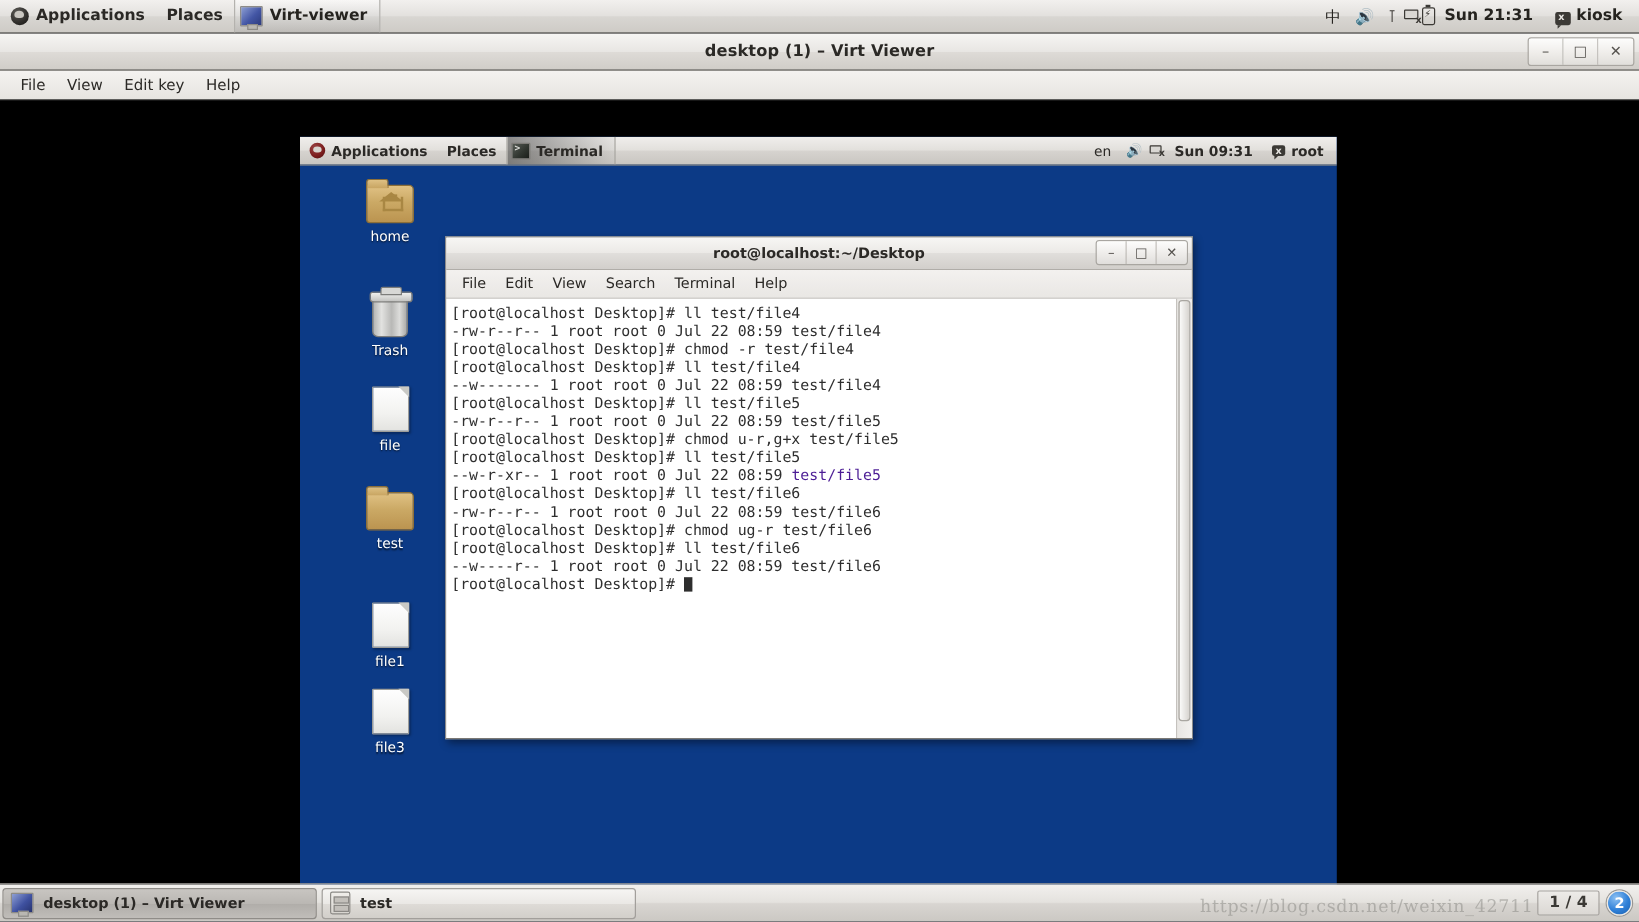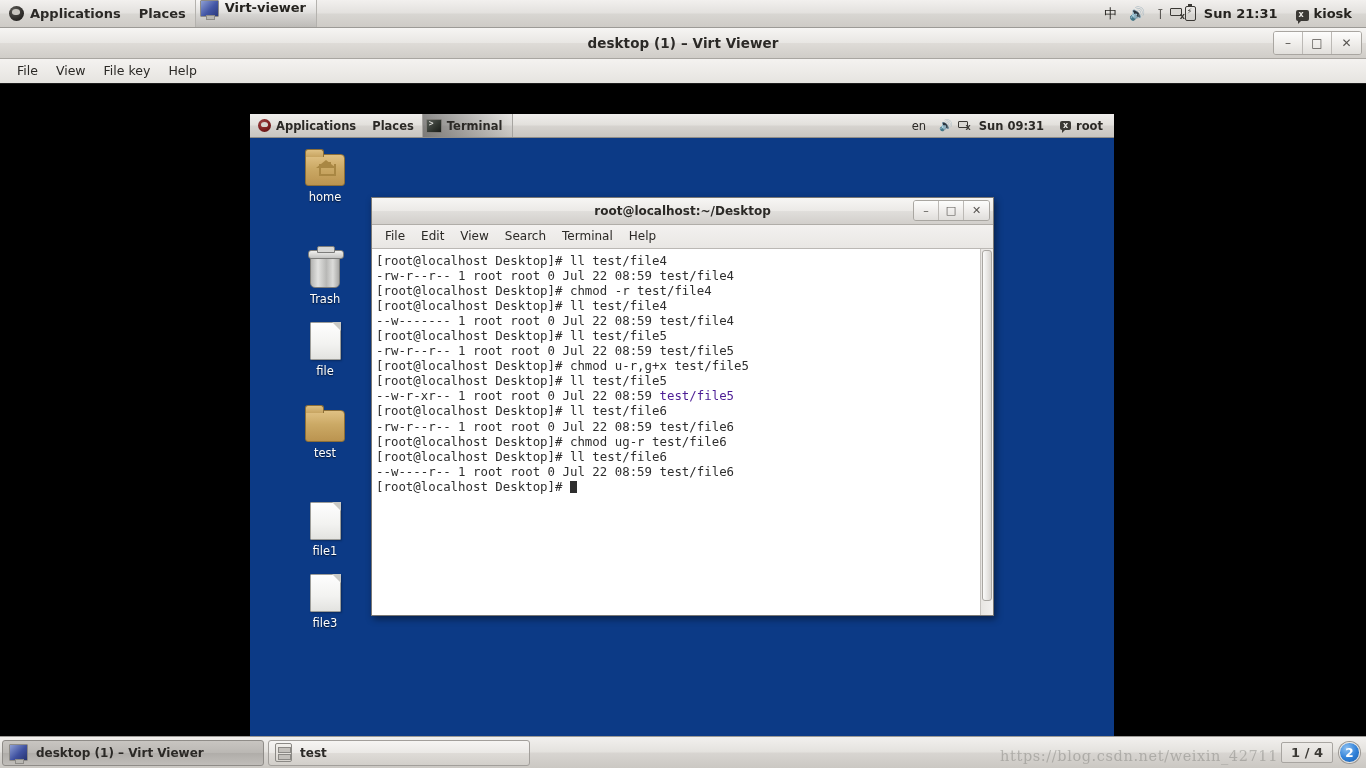--- a/index.html
+++ b/index.html
@@ -31,21 +31,21 @@
     width: 15px; height: 15px; border-radius: 50%;
     background: radial-gradient(circle at 35% 30%, #5c5a56 0%, #2f2d2a 60%, #141312 100%);
     position: relative; flex: none;
   }
   .fedora-logo:after {
     content: ""; position: absolute; left: 3px; top: 3px;
     width: 8px; height: 6px; border-radius: 50% 50% 40% 40%;
     background: #c9c6c0;
   }
   .win-task-chip {
-    display: flex; gap: 6px; height: 100%;
+    display: flex; align-items: center; gap: 6px; height: 100%;
     padding: 0 10px 0 4px;
     background: linear-gradient(to bottom, rgba(255,255,255,0.45), rgba(140,140,140,0.25));
     border-left: 1px solid #b4b2ae; border-right: 1px solid #b4b2ae;
     font-weight: bold; font-size: 13px;
   }
   .monitor-ico {
     width: 19px; height: 17px; flex: none; position: relative;
     background: linear-gradient(135deg, #8e9fd4 0%, #4356a5 55%, #2c3a7c 100%);
     border: 1px solid #8d8b87; border-radius: 1px;
   }
@@ -412,21 +412,21 @@
     <div class="titlebar-btns">
       <span class="tb-btn">–</span>
       <span class="tb-btn">□</span>
       <span class="tb-btn">✕</span>
     </div>
   </div>
 
   <div id="virt-menubar">
     <span class="menu-entry">File</span>
     <span class="menu-entry">View</span>
-    <span class="menu-entry">File key</span>
+    <span class="menu-entry">Edit key</span>
     <span class="menu-entry">Help</span>
   </div>
 
   <div id="vm-viewport">
 
     <div id="vm-top-panel">
       <div class="vm-panel-item">
         <span class="fedora-logo-sm"></span>
         <span>Applications</span>
       </div>
@@ -451,21 +451,21 @@
         </span>
       </div>
     </div>
 
     <div class="dt-icon" style="left:38px; top:40px;">
       <span class="ico-folder home">
           <span class="ico-home-roof"></span>
         </span>
       <span class="lbl">home</span>
     </div>
-    <div class="dt-icon" style="left:38px; top:140px;">
+    <div class="dt-icon" style="left:38px; top:133px;">
       <span class="ico-trash"></span>
       <span class="lbl">Trash</span>
     </div>
     <div class="dt-icon" style="left:38px; top:208px;">
       <span class="ico-doc"></span>
       <span class="lbl">file</span>
     </div>
     <div class="dt-icon" style="left:38px; top:296px;">
       <span class="ico-folder"></span>
       <span class="lbl">test</span>

